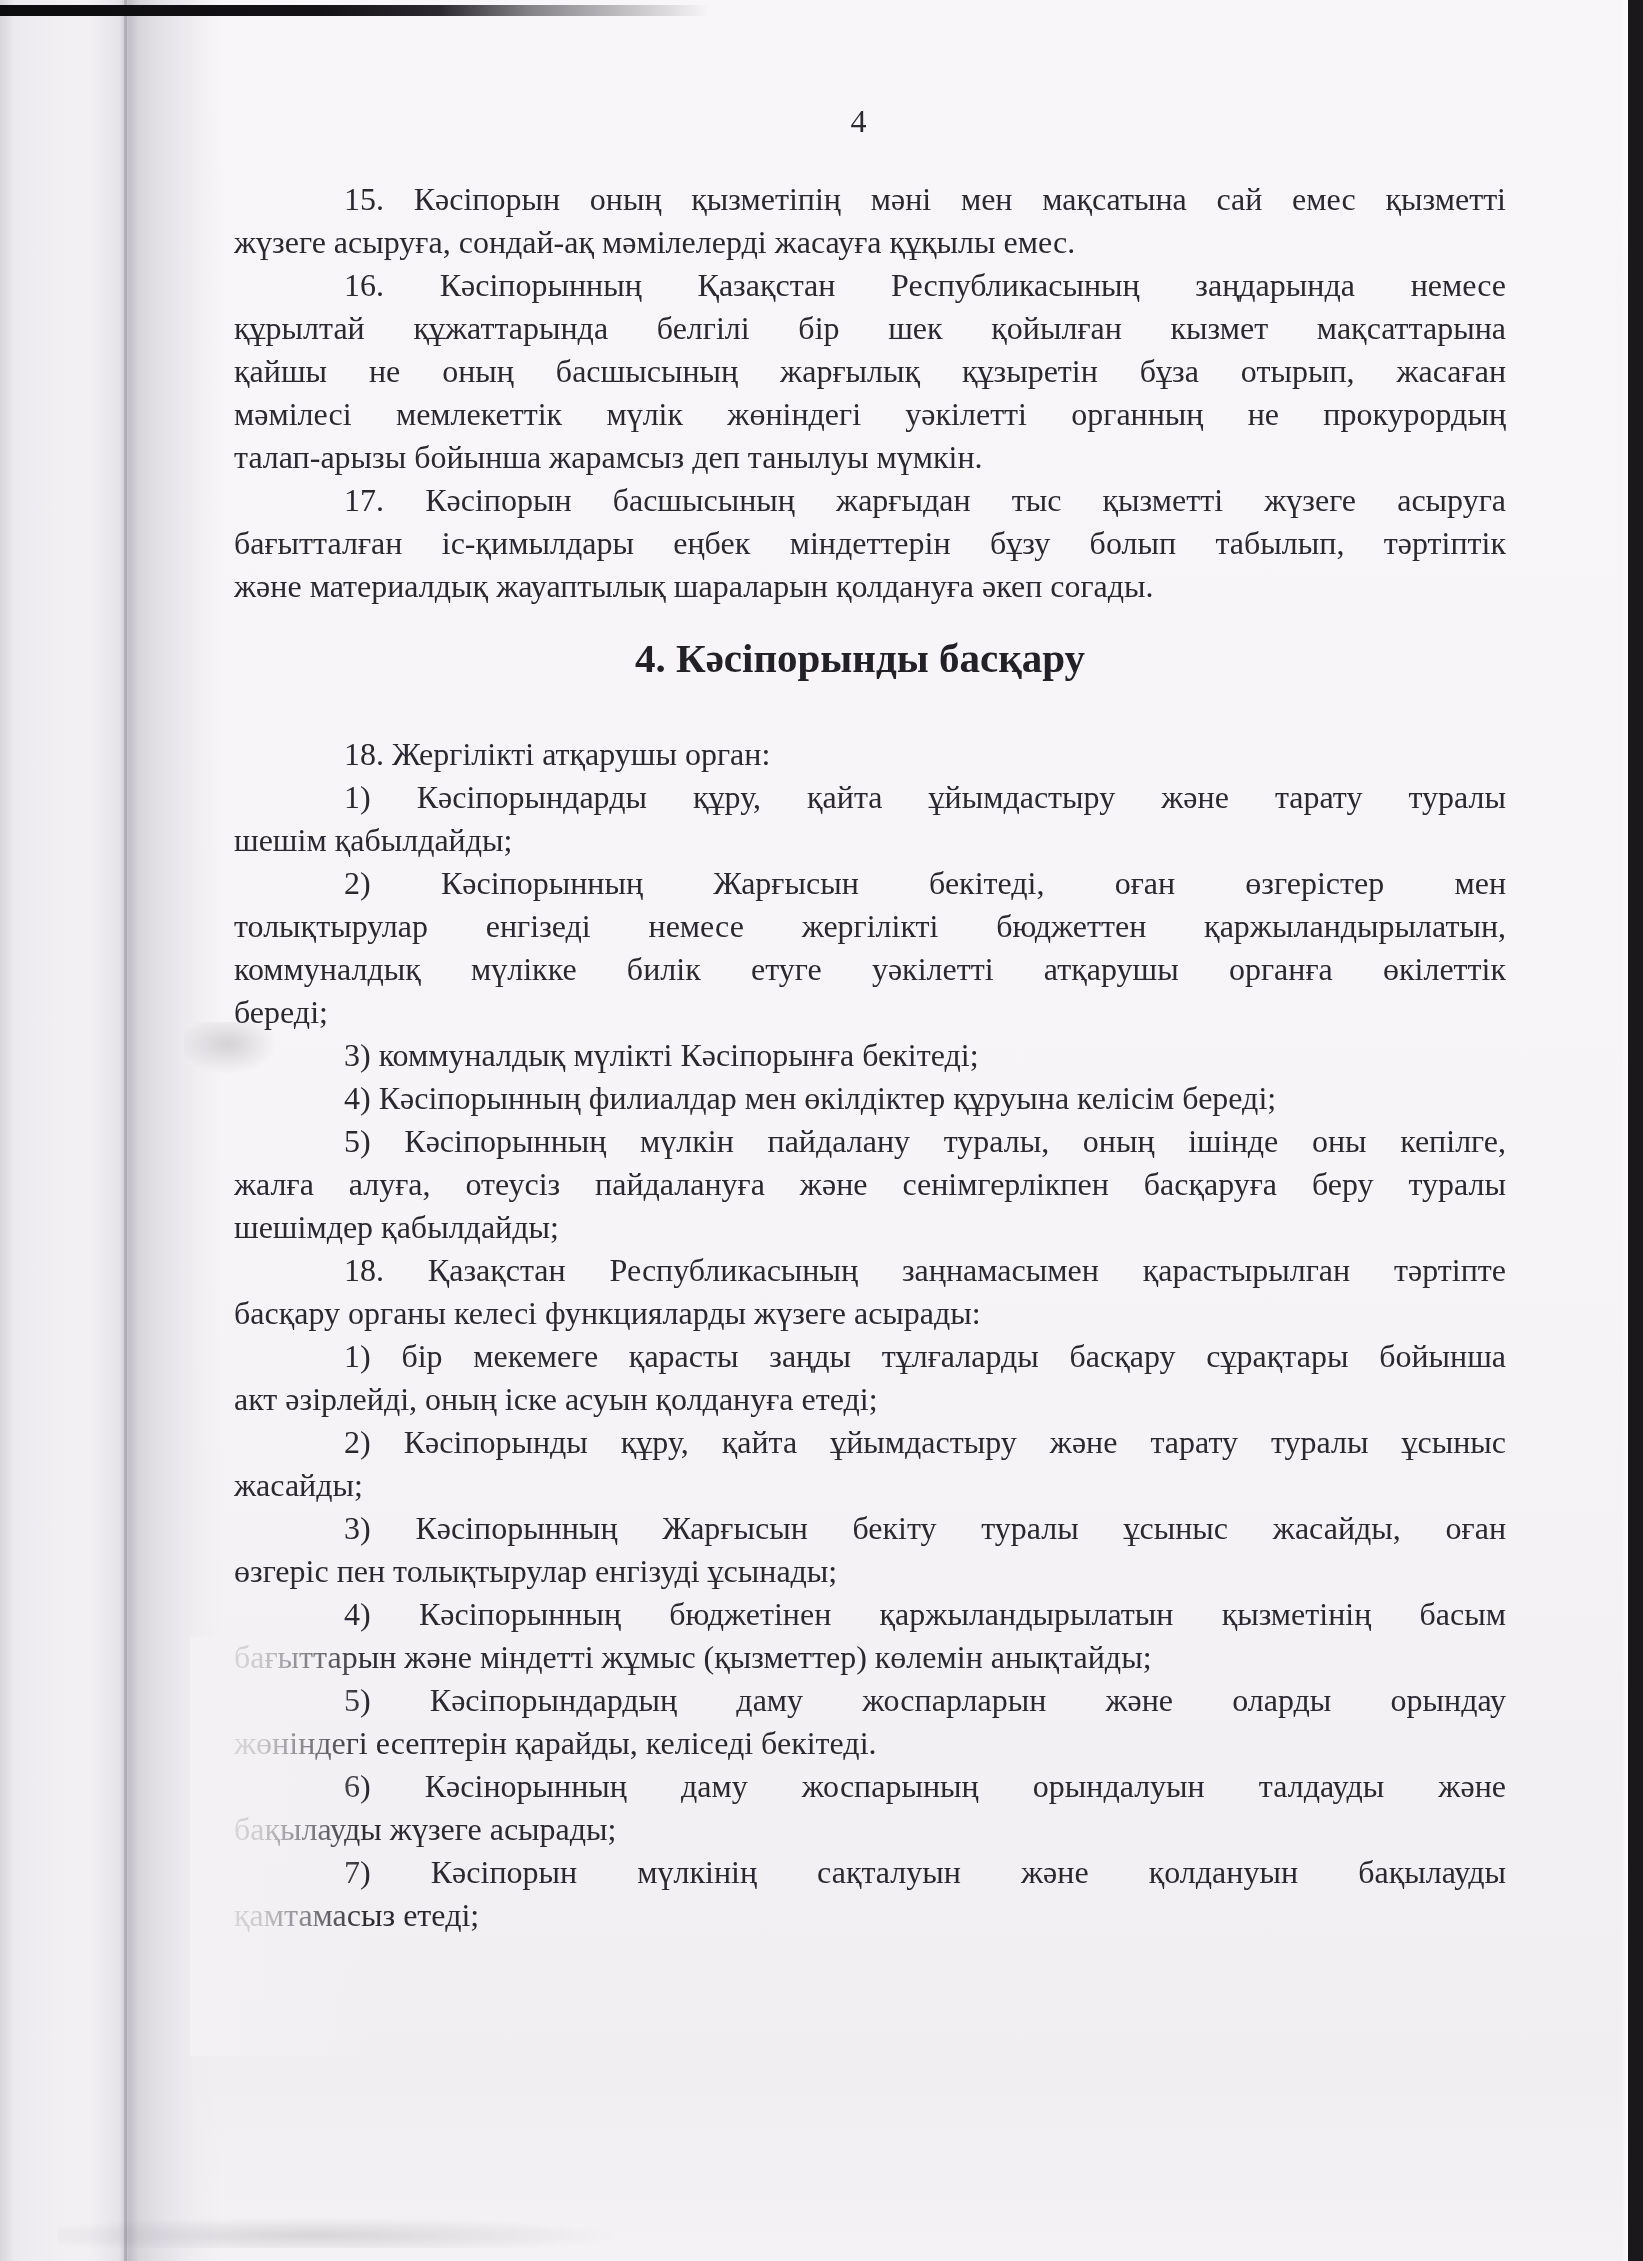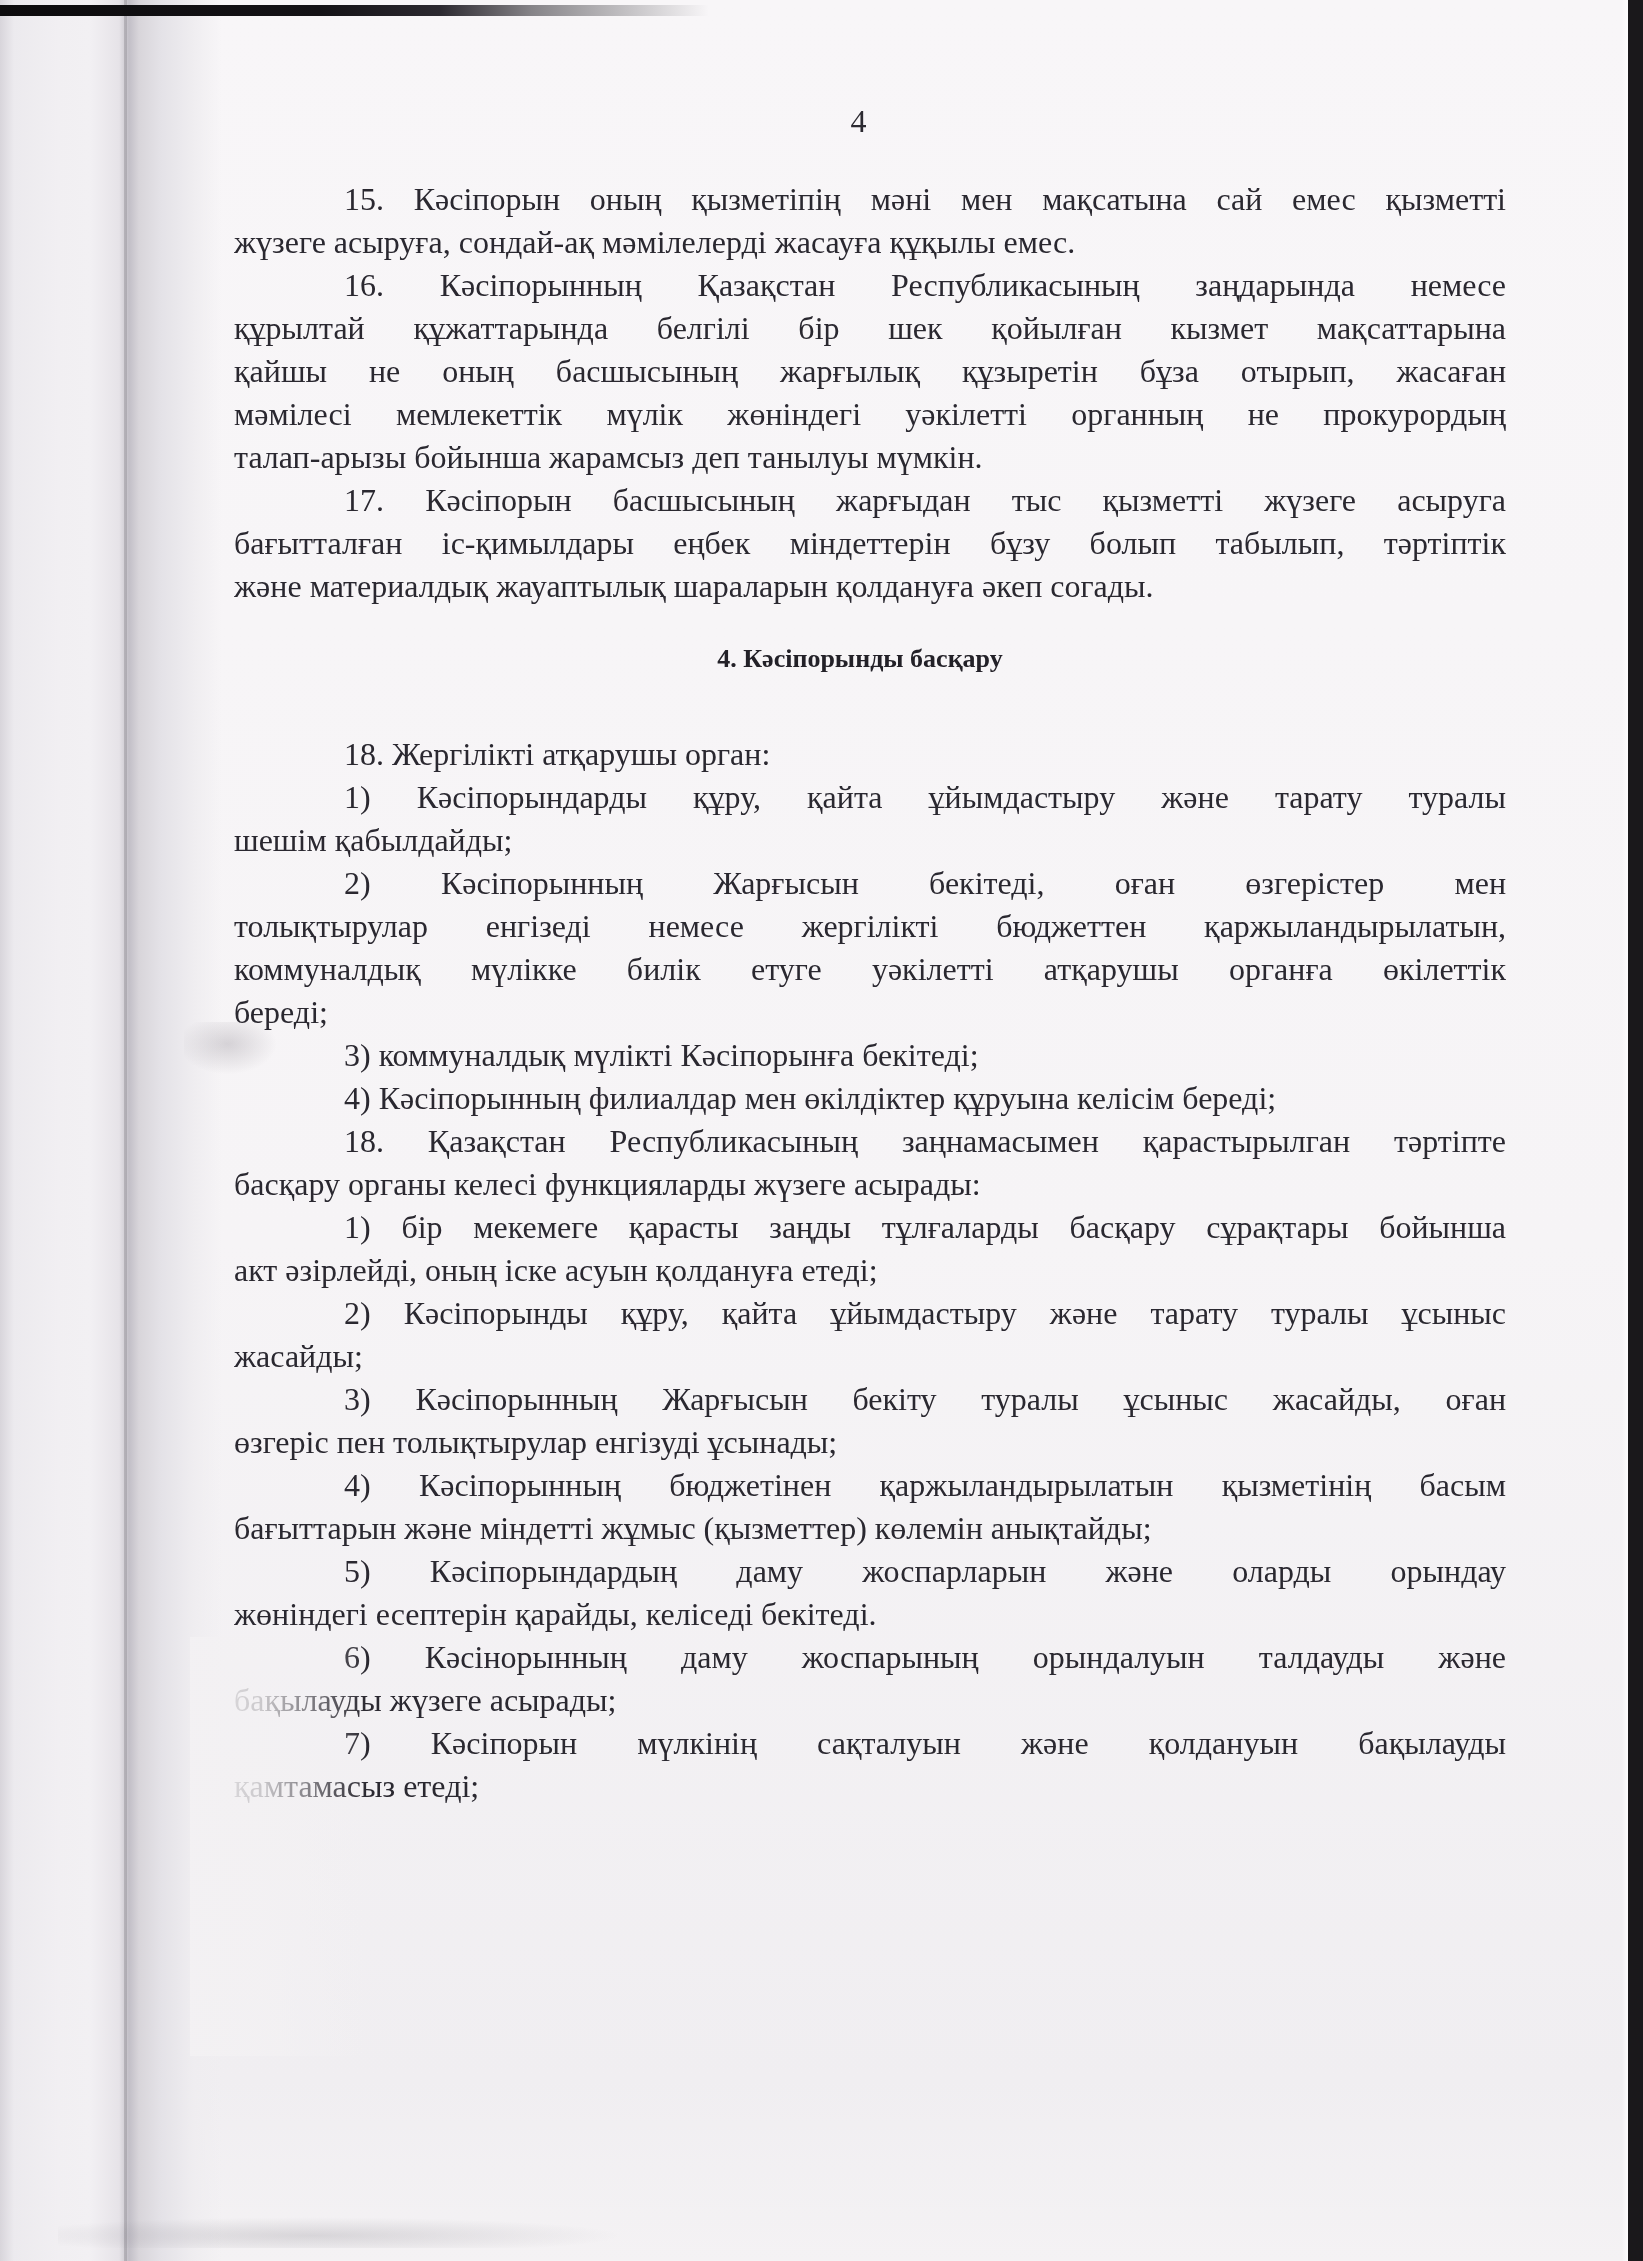--- a/index.html
+++ b/index.html
@@ -78,21 +78,21 @@
   .line.just {
     text-align: justify;
     text-align-last: justify;
   }
   .line.first { text-indent: 110px; }
   .heading {
     height: 43px; line-height: 43px;
     margin-top: 29px; margin-bottom: 53px;
     text-align: center;
     font-weight: bold;
-    font-size: 26px; color: #232128;
+    font-size: 41px; color: #232128;
   }
 </style>
 </head>
 <body>
 
 <div id="scan-page">
   <div id="gutter"></div>
   <div id="gutter-line"></div>
   <div id="top-strip"></div>
   <div id="right-strip-gap"></div>
@@ -133,20 +133,25 @@
         <div class="line just">коммуналдық мүлікке билік етуге уәкілетті атқарушы органға өкілеттік</div>
         <div class="line">береді;</div>
       </div>
       <div class="para">
         <div class="line first">3) коммуналдық мүлікті Кәсіпорынға бекітеді;</div>
       </div>
       <div class="para">
         <div class="line first">4) Кәсіпорынның филиалдар мен өкілдіктер құруына келісім береді;</div>
       </div>
       <div class="para">
+        <div class="line just first">5) Кәсіпорынның мүлкін пайдалану туралы, оның ішінде оны кепілге,</div>
+        <div class="line just">жалға алуға, отеусіз пайдалануға және сенімгерлікпен басқаруға беру туралы</div>
+        <div class="line">шешімдер қабылдайды;</div>
+      </div>
+      <div class="para">
         <div class="line just first">18. Қазақстан Республикасының заңнамасымен қарастырылган тәртіпте</div>
         <div class="line">басқару органы келесі функцияларды жүзеге асырады:</div>
       </div>
       <div class="para">
         <div class="line just first">1) бір мекемеге қарасты заңды тұлғаларды басқару сұрақтары бойынша</div>
         <div class="line">акт әзірлейді, оның іске асуын қолдануға етеді;</div>
       </div>
       <div class="para">
         <div class="line just first">2) Кәсіпорынды құру, қайта ұйымдастыру және тарату туралы ұсыныс</div>
         <div class="line">жасайды;</div>

